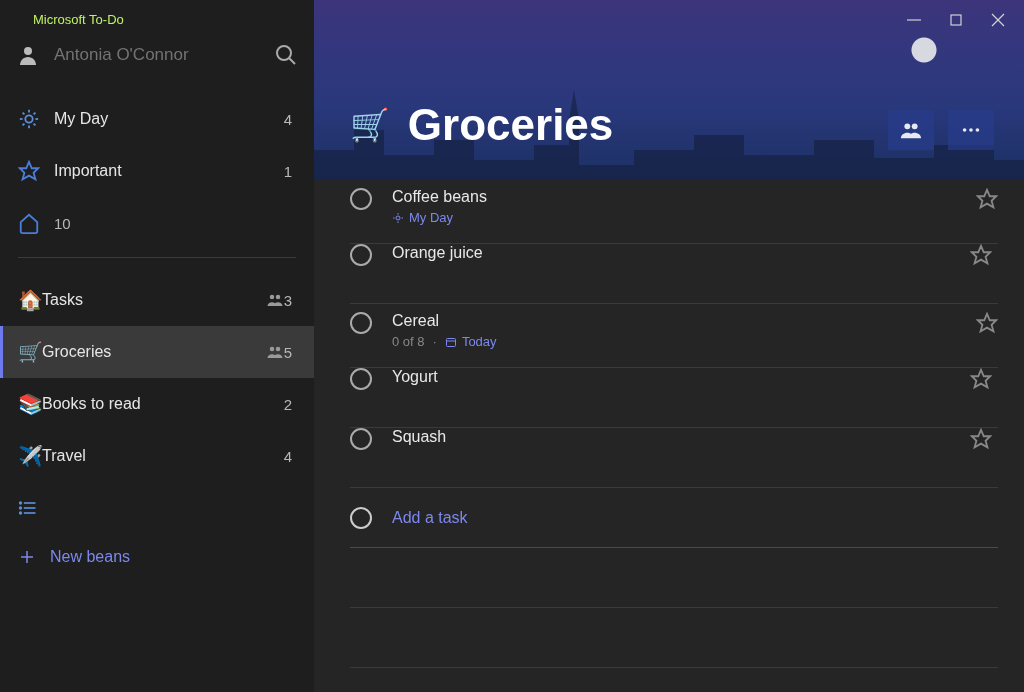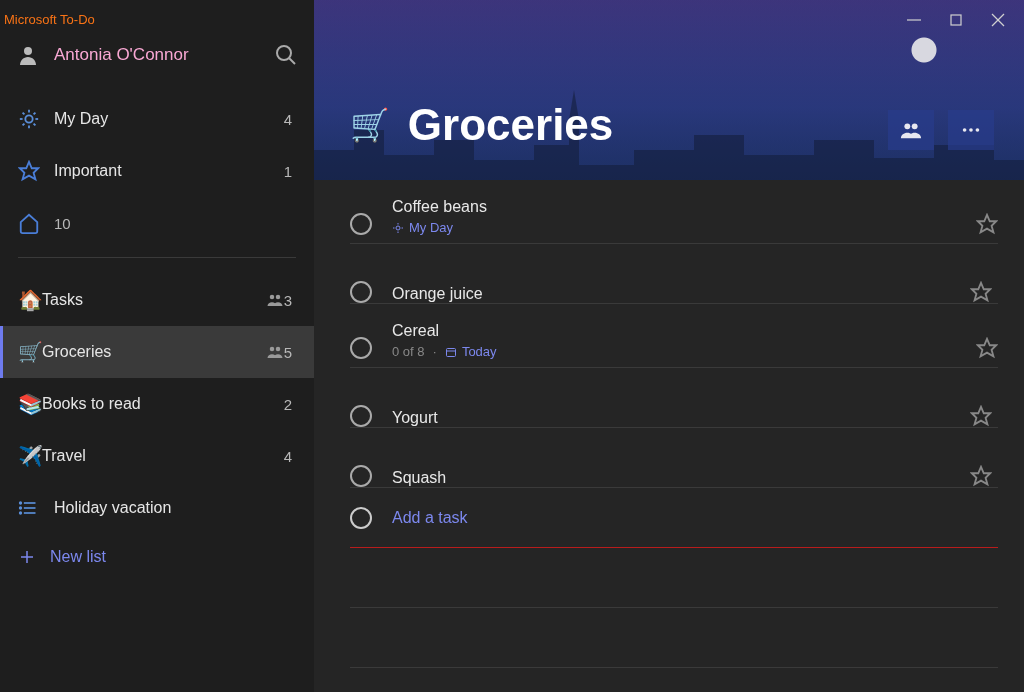--- a/index.html
+++ b/index.html
@@ -14,31 +14,31 @@
 }
 .sidebar {
   width: 314px;
   background: #1e1e1e;
   display: flex;
   flex-direction: column;
   padding-top: 12px;
 }
 .app-title {
   font-size: 13px;
-  color: #f97316;
-  padding: 0 16px 8px 4px;
+  color: #bef264;
+  padding: 0 16px 8px 33px;
 }
 .user-row {
   display: flex;
   align-items: center;
   padding: 8px 16px 18px 16px;
   justify-content: space-between;
 }
 .user-left { display: flex; align-items: center; gap: 14px; }
-.user-name { font-size: 17px; color: #f9a8d4; }
+.user-name { font-size: 17px; color: #737373; }
 .avatar-icon { width: 24px; height: 24px; fill: #bbb; }
 .search-icon { width: 24px; height: 24px; stroke: #aaa; fill: none; stroke-width: 2; }
 
 .nav-section { margin-top: 8px; }
 .nav-item {
   display: flex;
   align-items: center;
   padding: 0 18px;
   height: 52px;
   cursor: pointer;
@@ -122,21 +122,21 @@
 }
 .header-btn svg { fill: #e8e8f0; }
 
 .tasks {
   flex: 1;
   background: #252525;
   padding: 0 26px 0 36px;
 }
 .task-row {
   display: flex;
-  align-items: flex-end;
+  align-items: flex-start;
   border-bottom: 1px solid #3a3a3a;
   padding-right: 6px;
 }
 .task-row.meta-row { min-height: 64px; padding: 8px 0; }
 .task-row.simple-row { min-height: 60px; }
 .task-check {
   width: 22px; height: 22px;
   border: 2px solid #aaa;
   border-radius: 50%;
   margin-right: 20px;
@@ -260,30 +260,29 @@
       <span class="nav-icon-wrap">
         <svg width="20" height="20" viewBox="0 0 24 24" fill="none" stroke="#5a8ed8" stroke-width="2">
             <line x1="7" y1="6" x2="21" y2="6"></line>
             <line x1="7" y1="12" x2="21" y2="12"></line>
             <line x1="7" y1="18" x2="21" y2="18"></line>
             <circle cx="3" cy="6" r="1" fill="#5a8ed8"></circle>
             <circle cx="3" cy="12" r="1" fill="#5a8ed8"></circle>
             <circle cx="3" cy="18" r="1" fill="#5a8ed8"></circle>
           </svg>
       </span>
-      <span class="nav-label">Holiday vacation</span>
     </div>
   </div>
 
   <div class="new-list-row">
     <svg class="plus-icon" viewBox="0 0 24 24" fill="none">
         <line x1="12" y1="4" x2="12" y2="20"></line>
         <line x1="4" y1="12" x2="20" y2="12"></line>
       </svg>
-    <span>New list</span>
+    <span>New beans</span>
   </div>
 </div>
 
 <div class="main">
   <div class="titlebar">
     <div class="win-btn">
         <svg width="14" height="14" viewBox="0 0 14 14">
           <line x1="0" y1="7" x2="14" y2="7"></line>
         </svg>
       </div>

